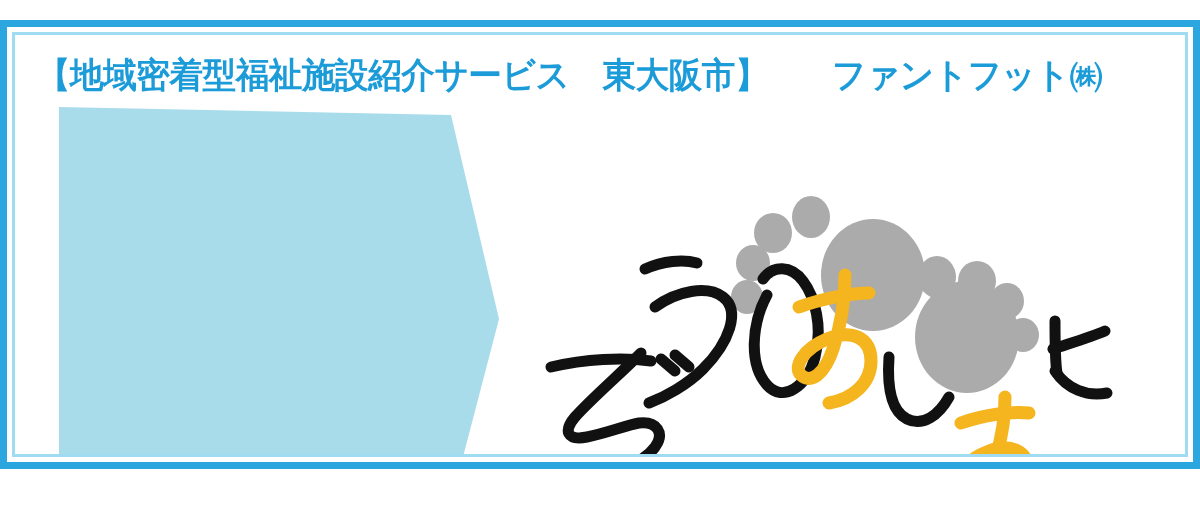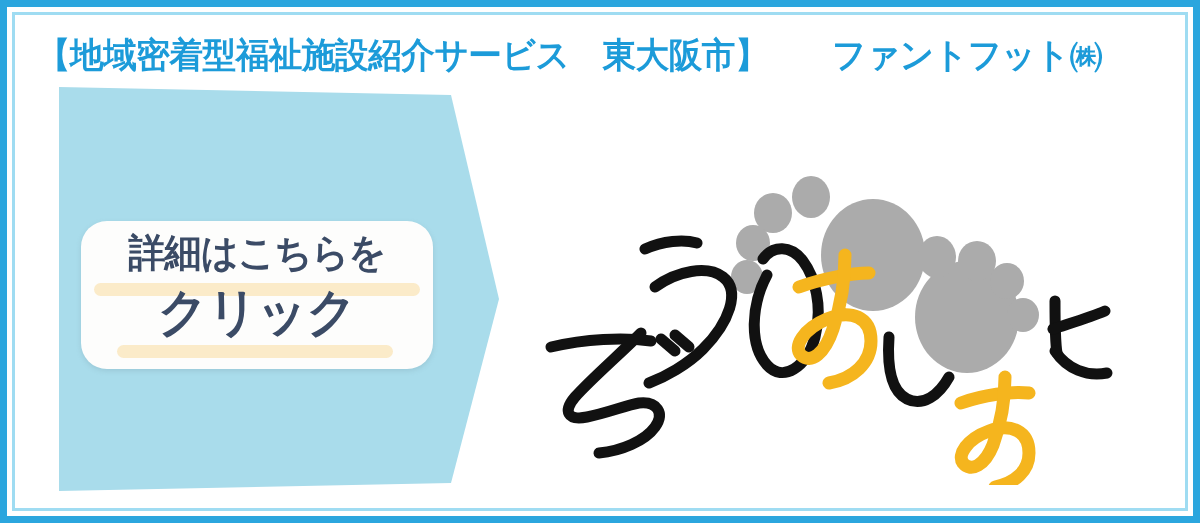--- a/index.html
+++ b/index.html
@@ -6,22 +6,23 @@
   html, body {
     width:1200px; height:523px;
     background:#ffffff;
     font-family:"Liberation Sans", sans-serif;
     overflow:hidden;
   }
 
   
   #banner {
     position:relative;
-    width:1200px; height:523px;
+    width:1200px; height:449px;
     background:#ef4444;
+    margin-top:20px;
   }
   
   .frame-outer {
     position:absolute;
     left:0; top:0; right:0; bottom:0;
     border:7px solid #2BA6DE;
     background:#ffffff;
   }
   
   .frame-gap {
@@ -154,26 +155,20 @@
       <span class="head-title">【地域密着型福祉施設紹介サービス　東大阪市】</span>
       <span class="head-company">ファントフット㈱</span>
     </div>
 
     <div id="arrow-shape">
       <svg viewBox="0 0 440 404" preserveAspectRatio="none" aria-hidden="true">
         <polygon points="0,0 392,8 440,212 392,396 0,404" fill="#A9DCEB"></polygon>
       </svg>
     </div>
 
-    <div id="cta-button">
-      <div class="cta-hl-mid"></div>
-      <div class="cta-hl-bot"></div>
-      <div class="cta-line1">詳細はこちらを</div>
-      <div class="cta-line2">クリック</div>
-    </div>
 
     <div id="logo-art">
       <svg viewBox="0 0 620 320" aria-hidden="true">
 
         <g>
           <ellipse class="paw" cx="358" cy="90" rx="52" ry="56"></ellipse>
           <ellipse class="paw" cx="296" cy="32" rx="19" ry="21"></ellipse>
           <ellipse class="paw" cx="258" cy="48" rx="19" ry="20"></ellipse>
           <ellipse class="paw" cx="238" cy="78" rx="17" ry="18"></ellipse>
           <ellipse class="paw" cx="232" cy="112" rx="16" ry="17"></ellipse>

